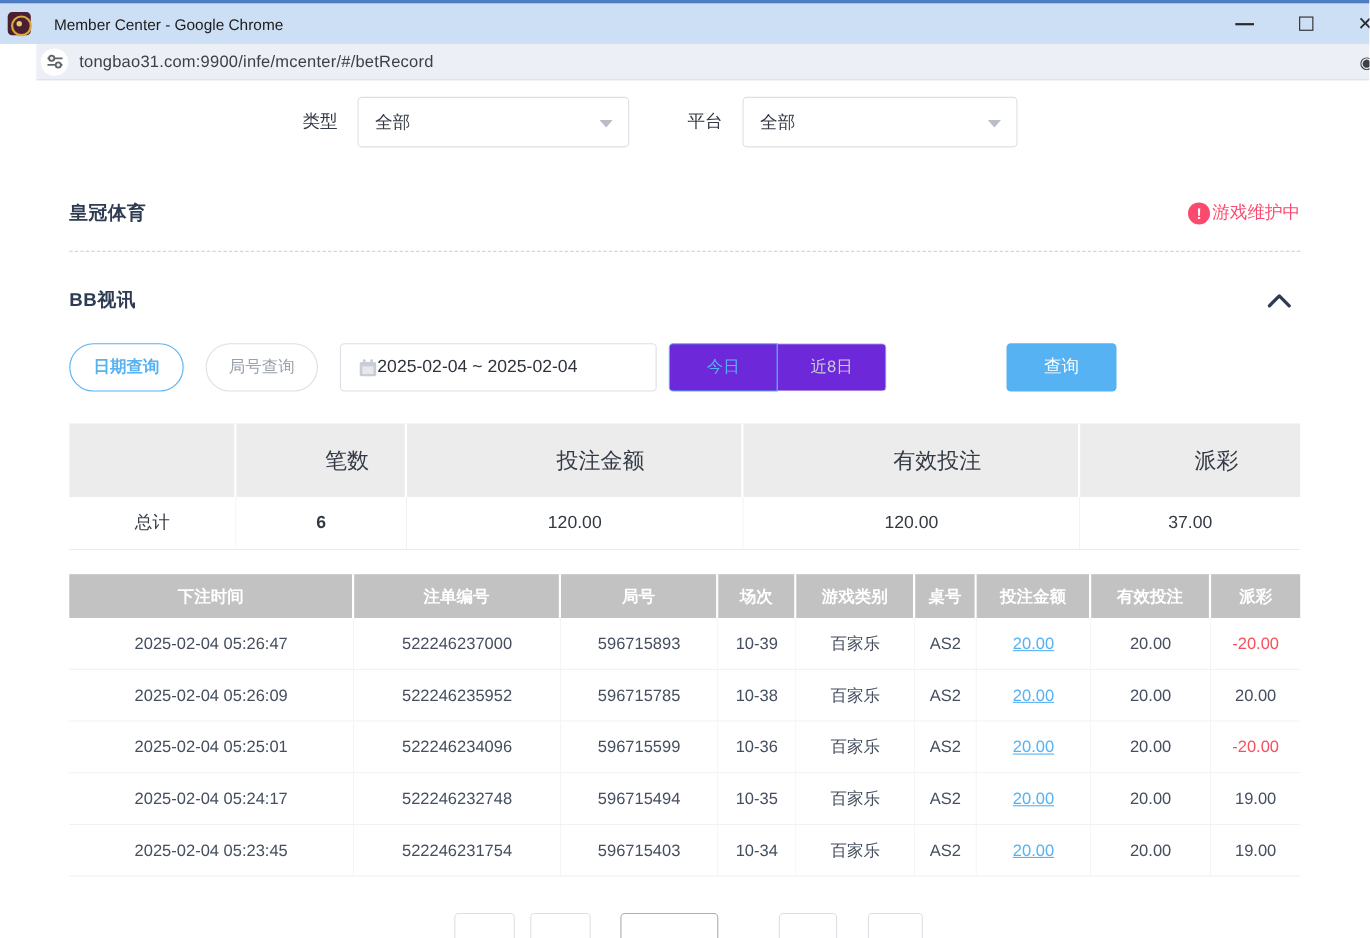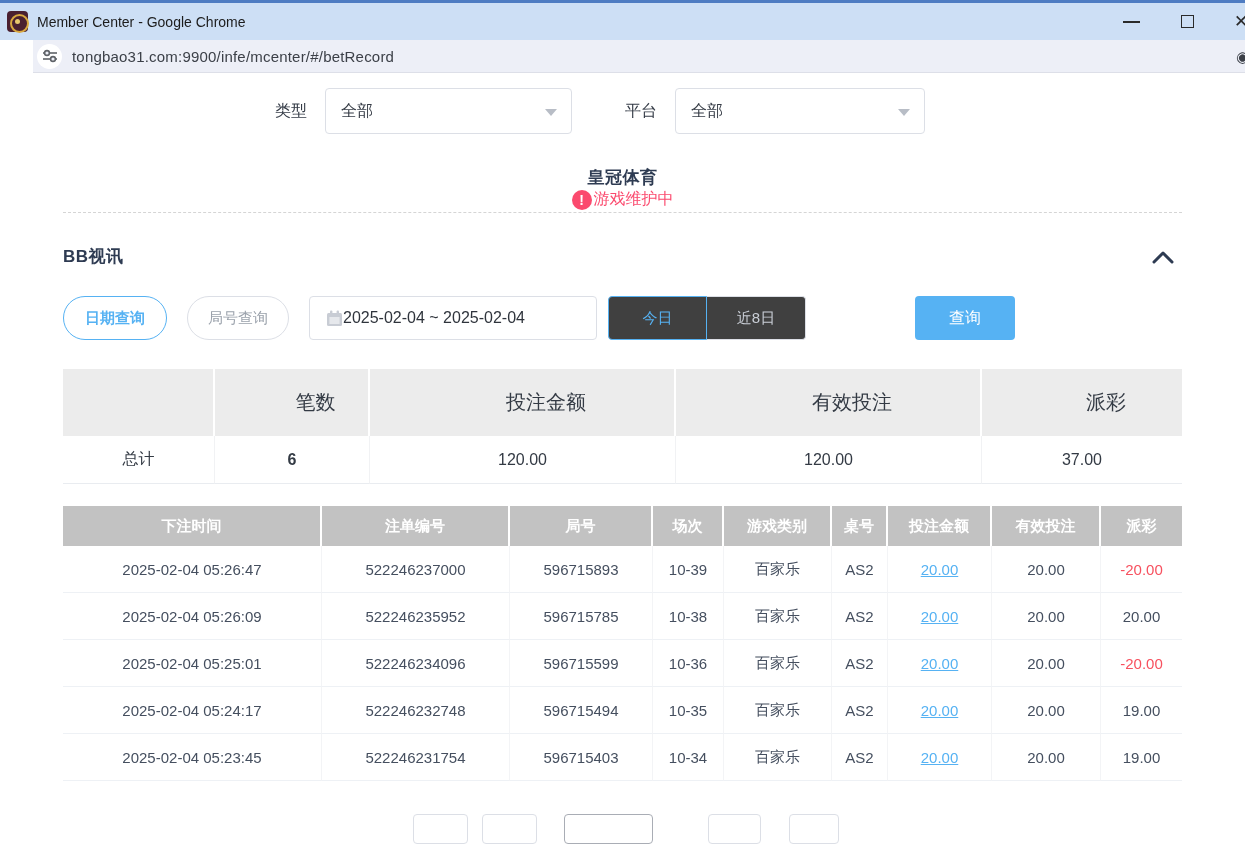--- a/index.html
+++ b/index.html
@@ -10,21 +10,21 @@
 
   
   .titlebar { height:40px; background:#cddff5; border-top:3px solid #4e7cc2;
     display:flex; align-items:center; position:relative; }
   .favicon { width:21px; height:21px; margin-left:7px; border-radius:4px;
     background:#4a2030; position:relative; flex:none; }
   .favicon::before { content:""; position:absolute; left:3px; top:3px; width:15px; height:15px;
     border-radius:50%; border:2px solid #d9a83f; }
   .favicon::after { content:""; position:absolute; left:8px; top:8px; width:5px; height:5px;
     border-radius:50%; background:#e8c76d; }
-  .win-title { margin-left:9px; font-size:14px; color:#1c1c1c;text-align:right; }
+  .win-title { margin-left:21px; font-size:14px; color:#1c1c1c;text-align:right; }
   .win-controls { position:absolute; right:0; top:0; height:37px; display:flex; align-items:center; }
   .ctl-min { position:absolute; right:105px; top:18px; width:17px; height:2px; background:#2a2a2a; }
   .ctl-max { position:absolute; right:51px; top:12px; width:13px; height:13px; border:1.5px solid #2a2a2a; }
   .ctl-close { position:absolute; right:-9px; top:8px; font-size:17px; color:#2a2a2a; width:20px; }
 
   
   .urlbar { height:33px; background:#edeff7; display:flex; align-items:center;
     position:relative; border-bottom:1px solid #dddfe8;margin-left:33px; }
   .tune-wrap { width:25px; height:25px; border-radius:50%; background:#fff; margin-left:4px;
     display:flex; align-items:center; justify-content:center; flex:none; }
@@ -37,21 +37,21 @@
   .filter-row { position:relative; height:46px; margin-top:15px; }
   .flt-label { position:absolute; top:0; line-height:46px; font-size:16px; color:#333a45; }
   .lbl-type { left:212px; } .lbl-platform { left:562px; }
   .select { position:absolute; top:0; height:46px; border:1px solid #dcdfe6; border-radius:4px;
     display:flex; align-items:center; padding:0 15px; font-size:16px; color:#353b45; background:#fff; cursor:pointer; }
   .sel-type { left:262px; width:247px; } .sel-platform { left:612px; width:250px; }
   .caret { position:absolute; right:14px; top:20px; width:0; height:0;
     border-left:6px solid transparent; border-right:6px solid transparent; border-top:7px solid #b8bdc6; }
 
   .section-row { display:flex; justify-content:space-between; align-items:center; }
-  .crown-row { margin-top:32px; height:23px;flex-direction:column; }
+  .crown-row { margin-top:48px; height:23px; }
   .sec-title { font-size:17px; font-weight:bold; color:#2e3b52; letter-spacing:.5px; }
   .maint { display:flex; align-items:center; gap:2px; }
   .maint-icon { width:20px; height:20px; border-radius:50%; background:#fb4a6e; color:#fff;
     font-size:14px; font-weight:bold; text-align:center; line-height:20px; flex:none; }
   .maint-text { font-size:16px; color:#fb4a6e; }
 
   .dash-divider { margin-top:23px; border-top:1px dashed #d5d5d5; height:0; }
 
   .bb-row { margin-top:32px; height:23px; }
   .chev { margin-right:8px; }
@@ -60,21 +60,21 @@
   .pill { position:absolute; top:0; height:44px; border-radius:22px; background:#fff;
     text-align:center; line-height:42px; font-size:15px; cursor:pointer; }
   .btn-datequery { left:0; width:104px; border:1px solid #56b2f3; color:#56b2f3; font-weight:bold; }
   .btn-roundquery { left:124px; width:102px; border:1px solid #dcdfe6; color:#9aa1ab; }
   .date-input { position:absolute; left:246px; top:0; width:288px; height:44px;
     border:1px solid #dcdfe6; border-radius:4px; display:flex; align-items:center;
     padding-left:16px; gap:0; cursor:pointer; background:#fff; }
   .date-text { font-size:16px; color:#2f343c; }
   .btn-group { position:absolute; left:545px; top:0; display:flex; }
   .bg-cell { width:99px; height:44px; text-align:center; line-height:42px; font-size:15px;
-    background:#404040; cursor:pointer; }
+    background:#6d28d9; cursor:pointer; }
   .bg-today { border:1px solid #56b2f3; color:#56b2f3; border-radius:4px 0 0 4px; }
   .bg-mid { width:98px; border:1px solid #dcdfe6; border-left:none; color:#c9ced6; }
   .bg-last { border:1px solid #dcdfe6; border-left:none; color:#c9ced6; border-radius:0 4px 4px 0; }
   .btn-search { position:absolute; left:852px; top:0; width:100px; height:44px; border:none;
     background:#56b2f3; color:#fff; font-size:16px; border-radius:4px; text-align:center;
     line-height:44px; cursor:pointer; font-family:"Liberation Sans",sans-serif; }
 
   table { border-collapse:separate; border-spacing:0; table-layout:fixed; width:1119px; }
   .summary-table { margin-top:29px; }
   .summary-table th { background:#ececec; height:67px; font-size:20px; font-weight:normal;

